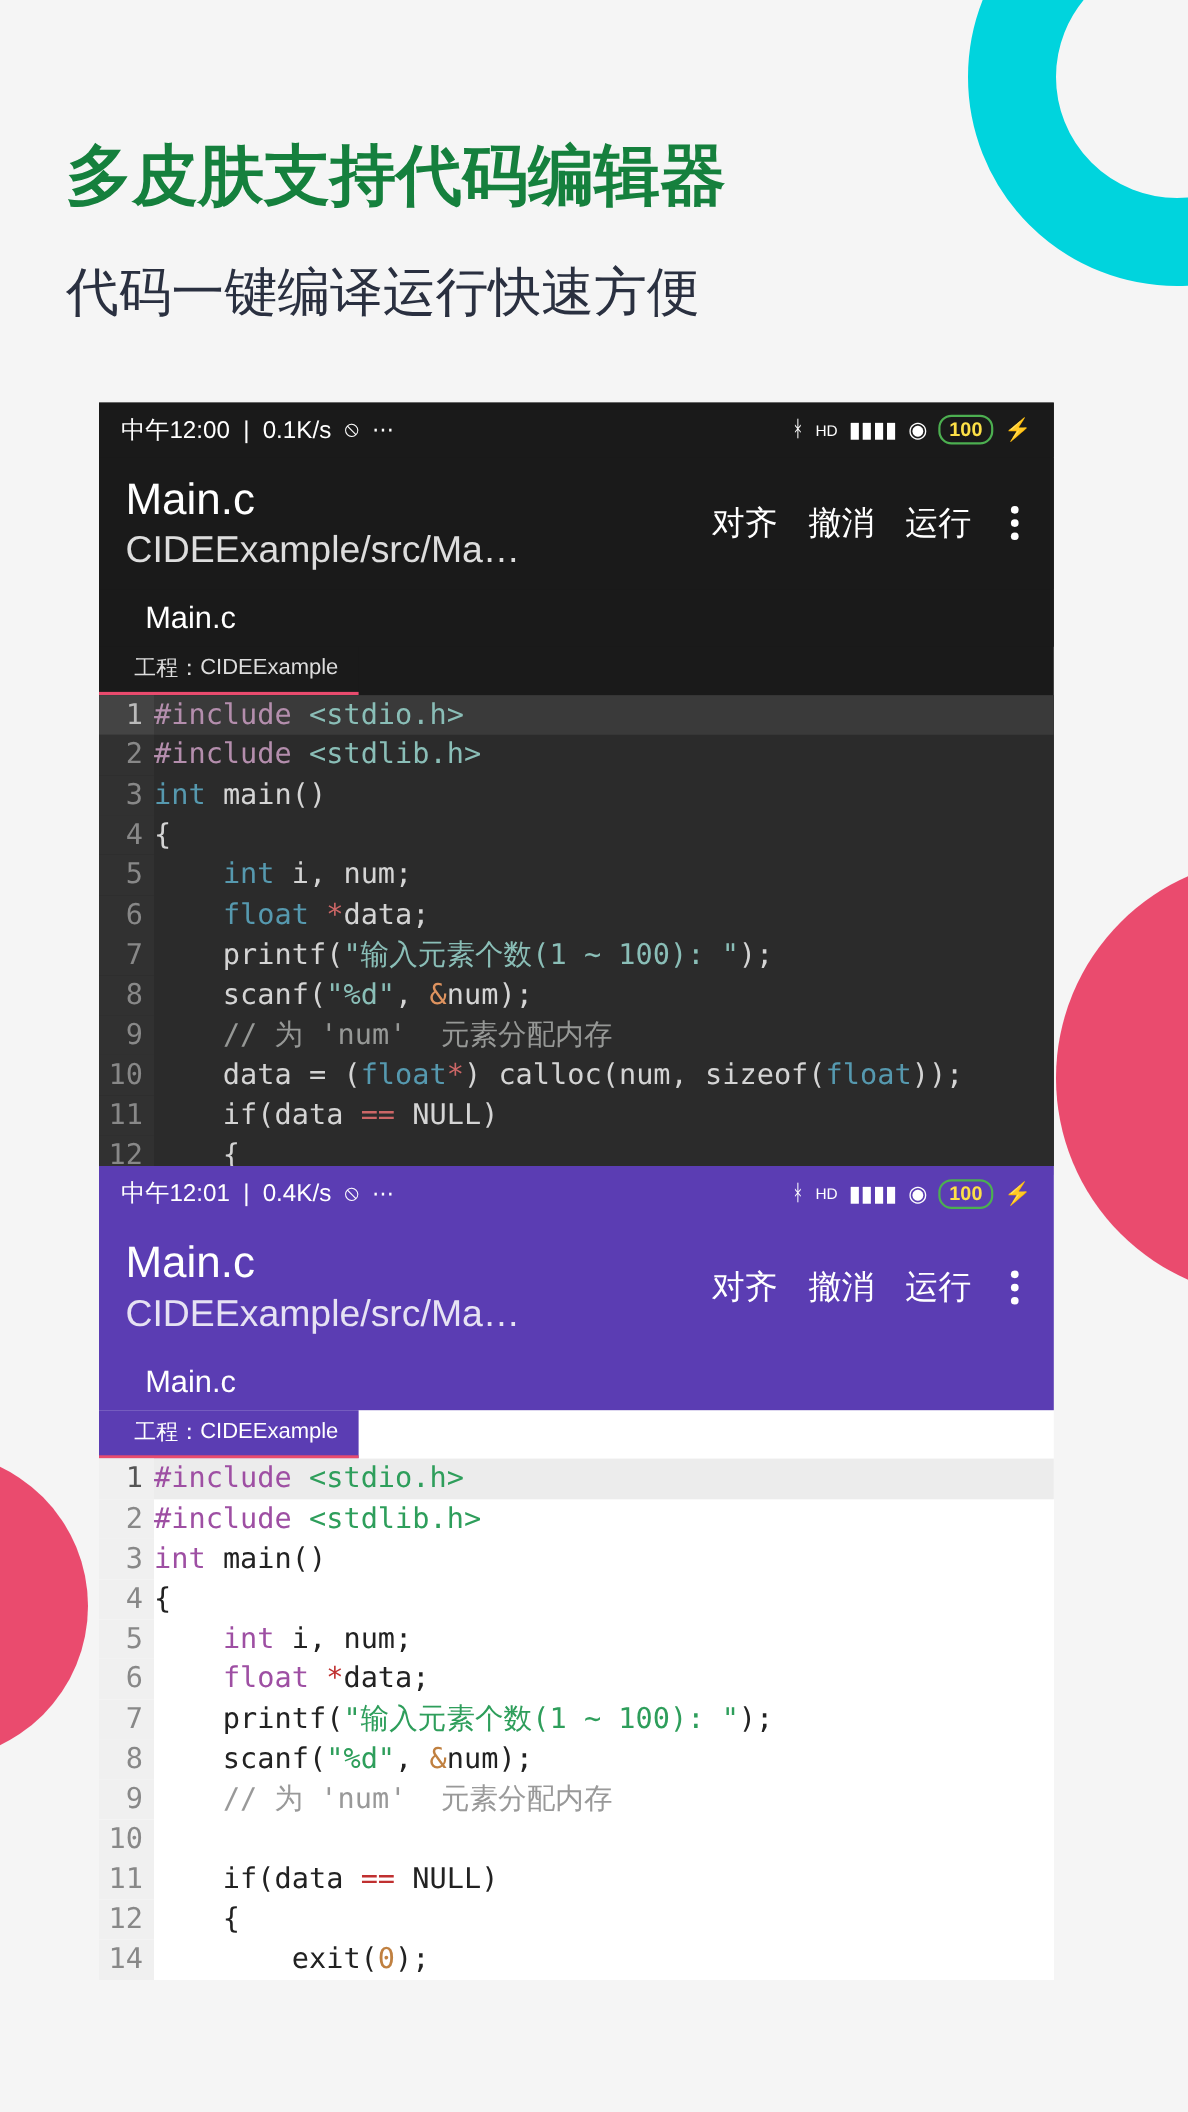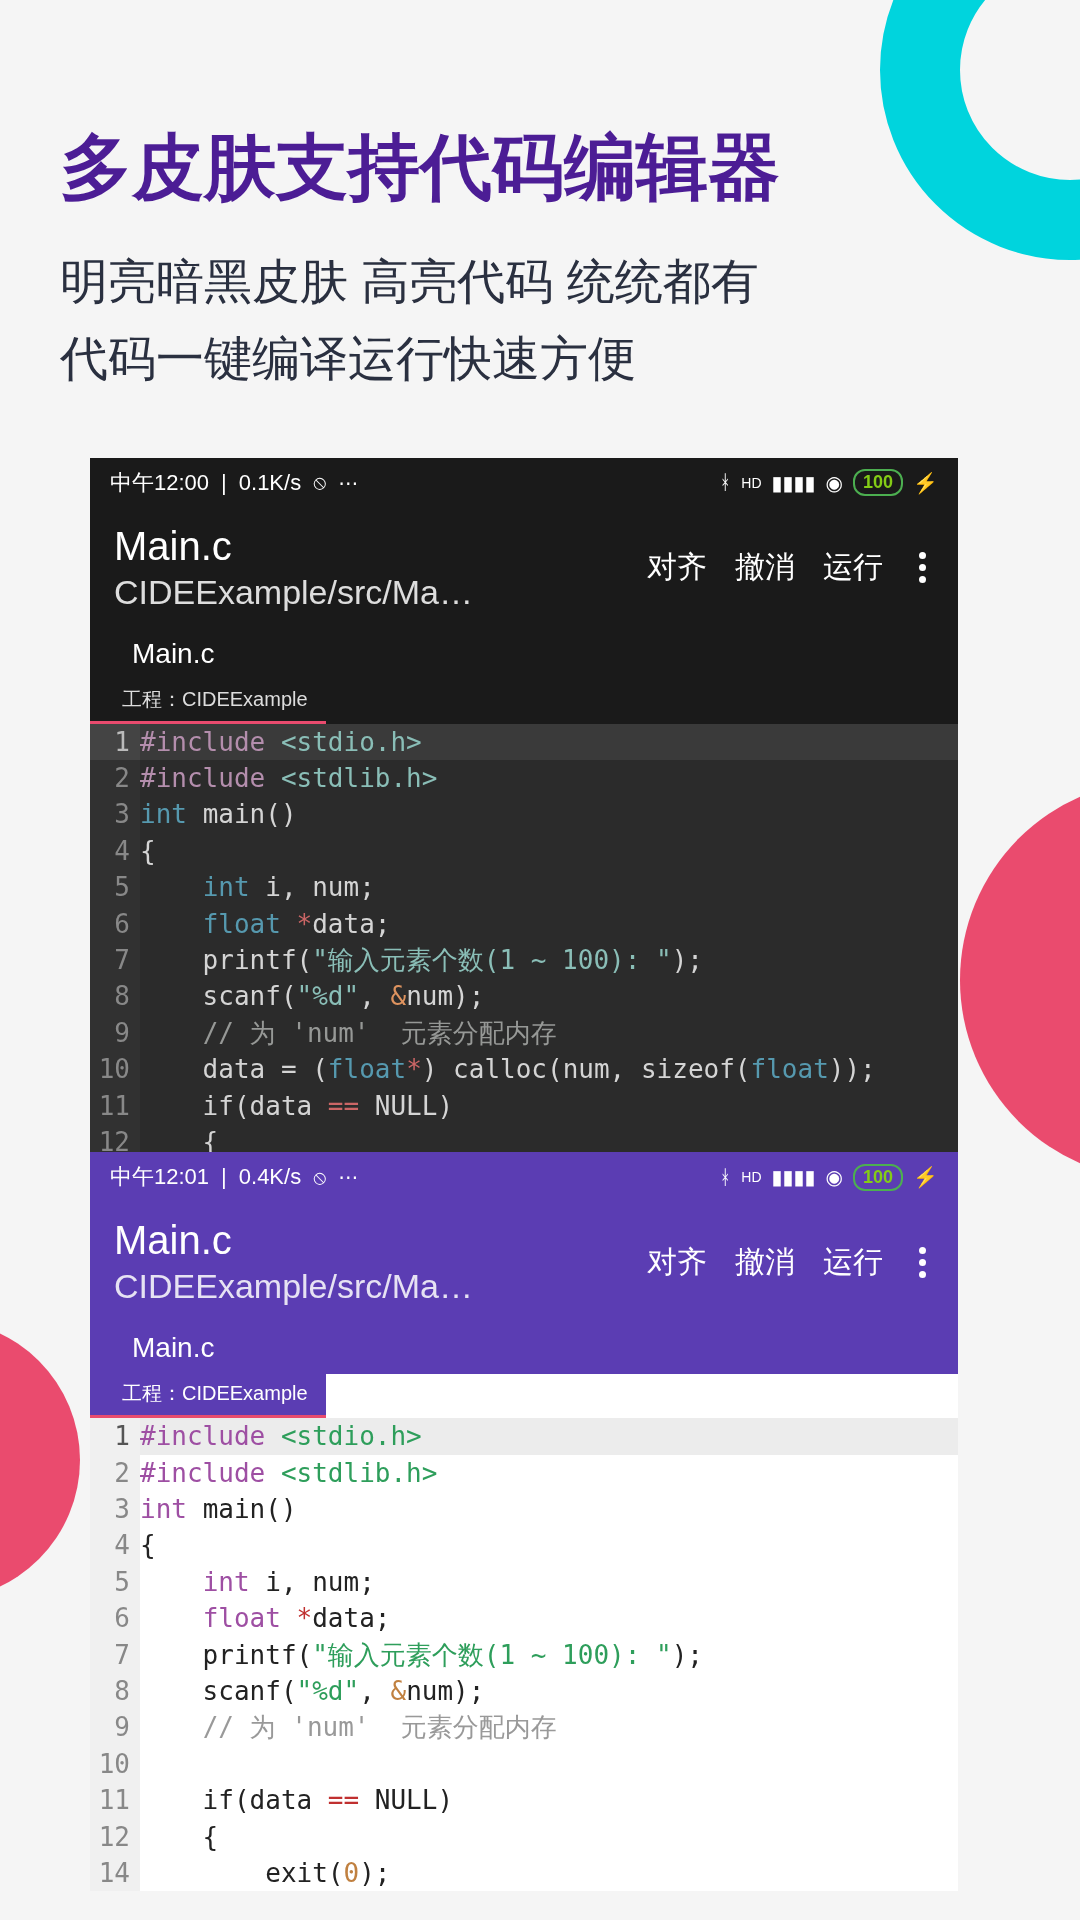--- a/index.html
+++ b/index.html
@@ -31,23 +31,23 @@
   background: #ea4b6e;
   border-radius: 50%;
   top: 1320px; left: -200px;
 }
 .marketing {
   position: relative;
   padding: 120px 60px 40px 60px;
   z-index: 2;
 }
 .marketing h1 {
-  font-size: 72px;
+  font-size: 60px;
   font-weight: 700;
-  color: #4c1d95;
+  color: #15803d;
   margin-bottom: 28px;
 }
 .marketing p {
   font-size: 48px;
   color: #2a3040;
   line-height: 1.6;
 }
 .phone-stack {
   position: relative;
   margin: 20px 60px 0 90px;
@@ -69,21 +69,21 @@
   color: #fff;
 }
 .phone-dark .status-bar { background: #1a1a1a; }
 .phone-light .status-bar { background: #5b3db3; }
 .status-left { display: flex; align-items: center; gap: 12px; }
 .status-right { display: flex; align-items: center; gap: 10px; }
 .status-icon { font-size: 20px; }
 .battery-pill {
   display: inline-flex; align-items: center;
   border: 2px solid #4caf50; border-radius: 12px;
-  padding: 1px 8px; color: #84cc16; font-size: 18px; font-weight: 600;
+  padding: 1px 8px; color: #fde047; font-size: 18px; font-weight: 600;
 }
 .toolbar {
   height: 120px;
   display: flex;
   align-items: center;
   padding: 0 24px;
   color: #fff;
 }
 .phone-dark .toolbar { background: #1a1a1a; }
 .phone-light .toolbar { background: #5b3db3; }
@@ -146,21 +146,20 @@
 </style>
 </head>
 <body>
 
 <div class="bg-circle-teal"></div>
 <div class="bg-circle-pink-right"></div>
 <div class="bg-circle-pink-left"></div>
 
 <div class="marketing">
   <h1>多皮肤支持代码编辑器</h1>
-  <p>明亮暗黑皮肤 高亮代码 统统都有</p>
   <p>代码一键编译运行快速方便</p>
 </div>
 
 <div class="phone-stack">
 
   <div class="phone phone-dark">
     <div class="status-bar">
       <div class="status-left">
         <span>中午12:00</span>
         <span>|</span>

